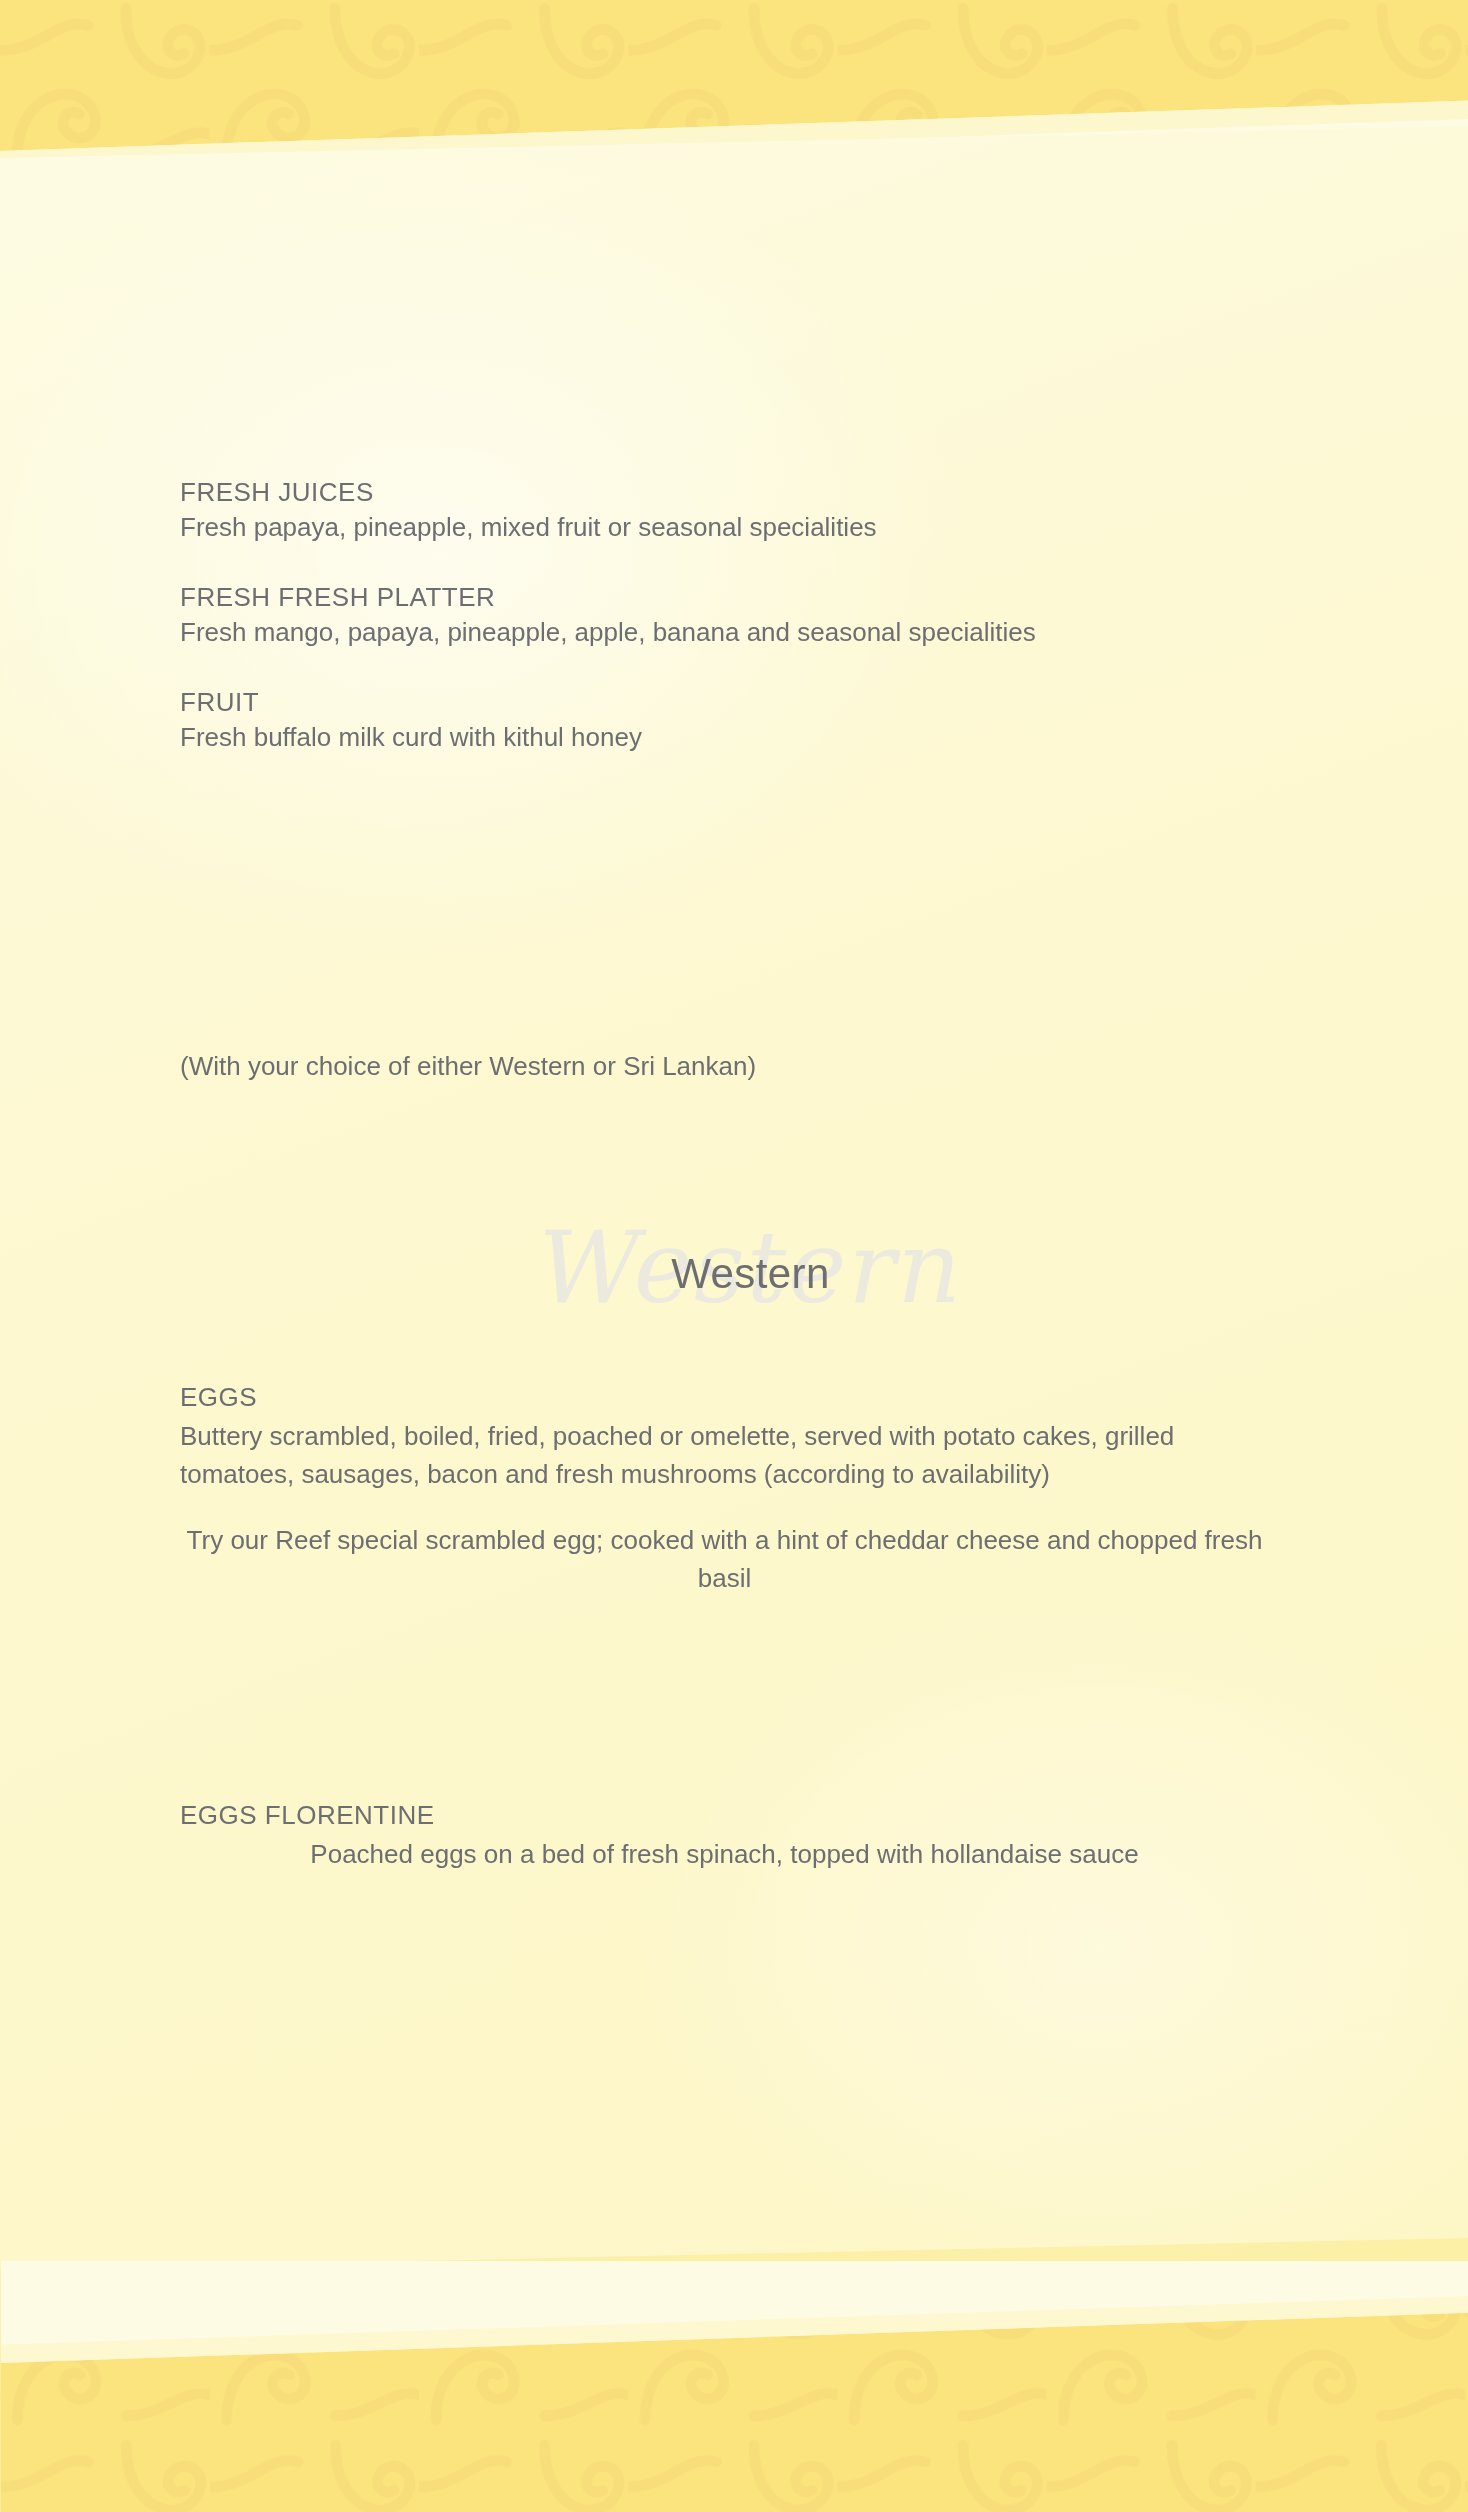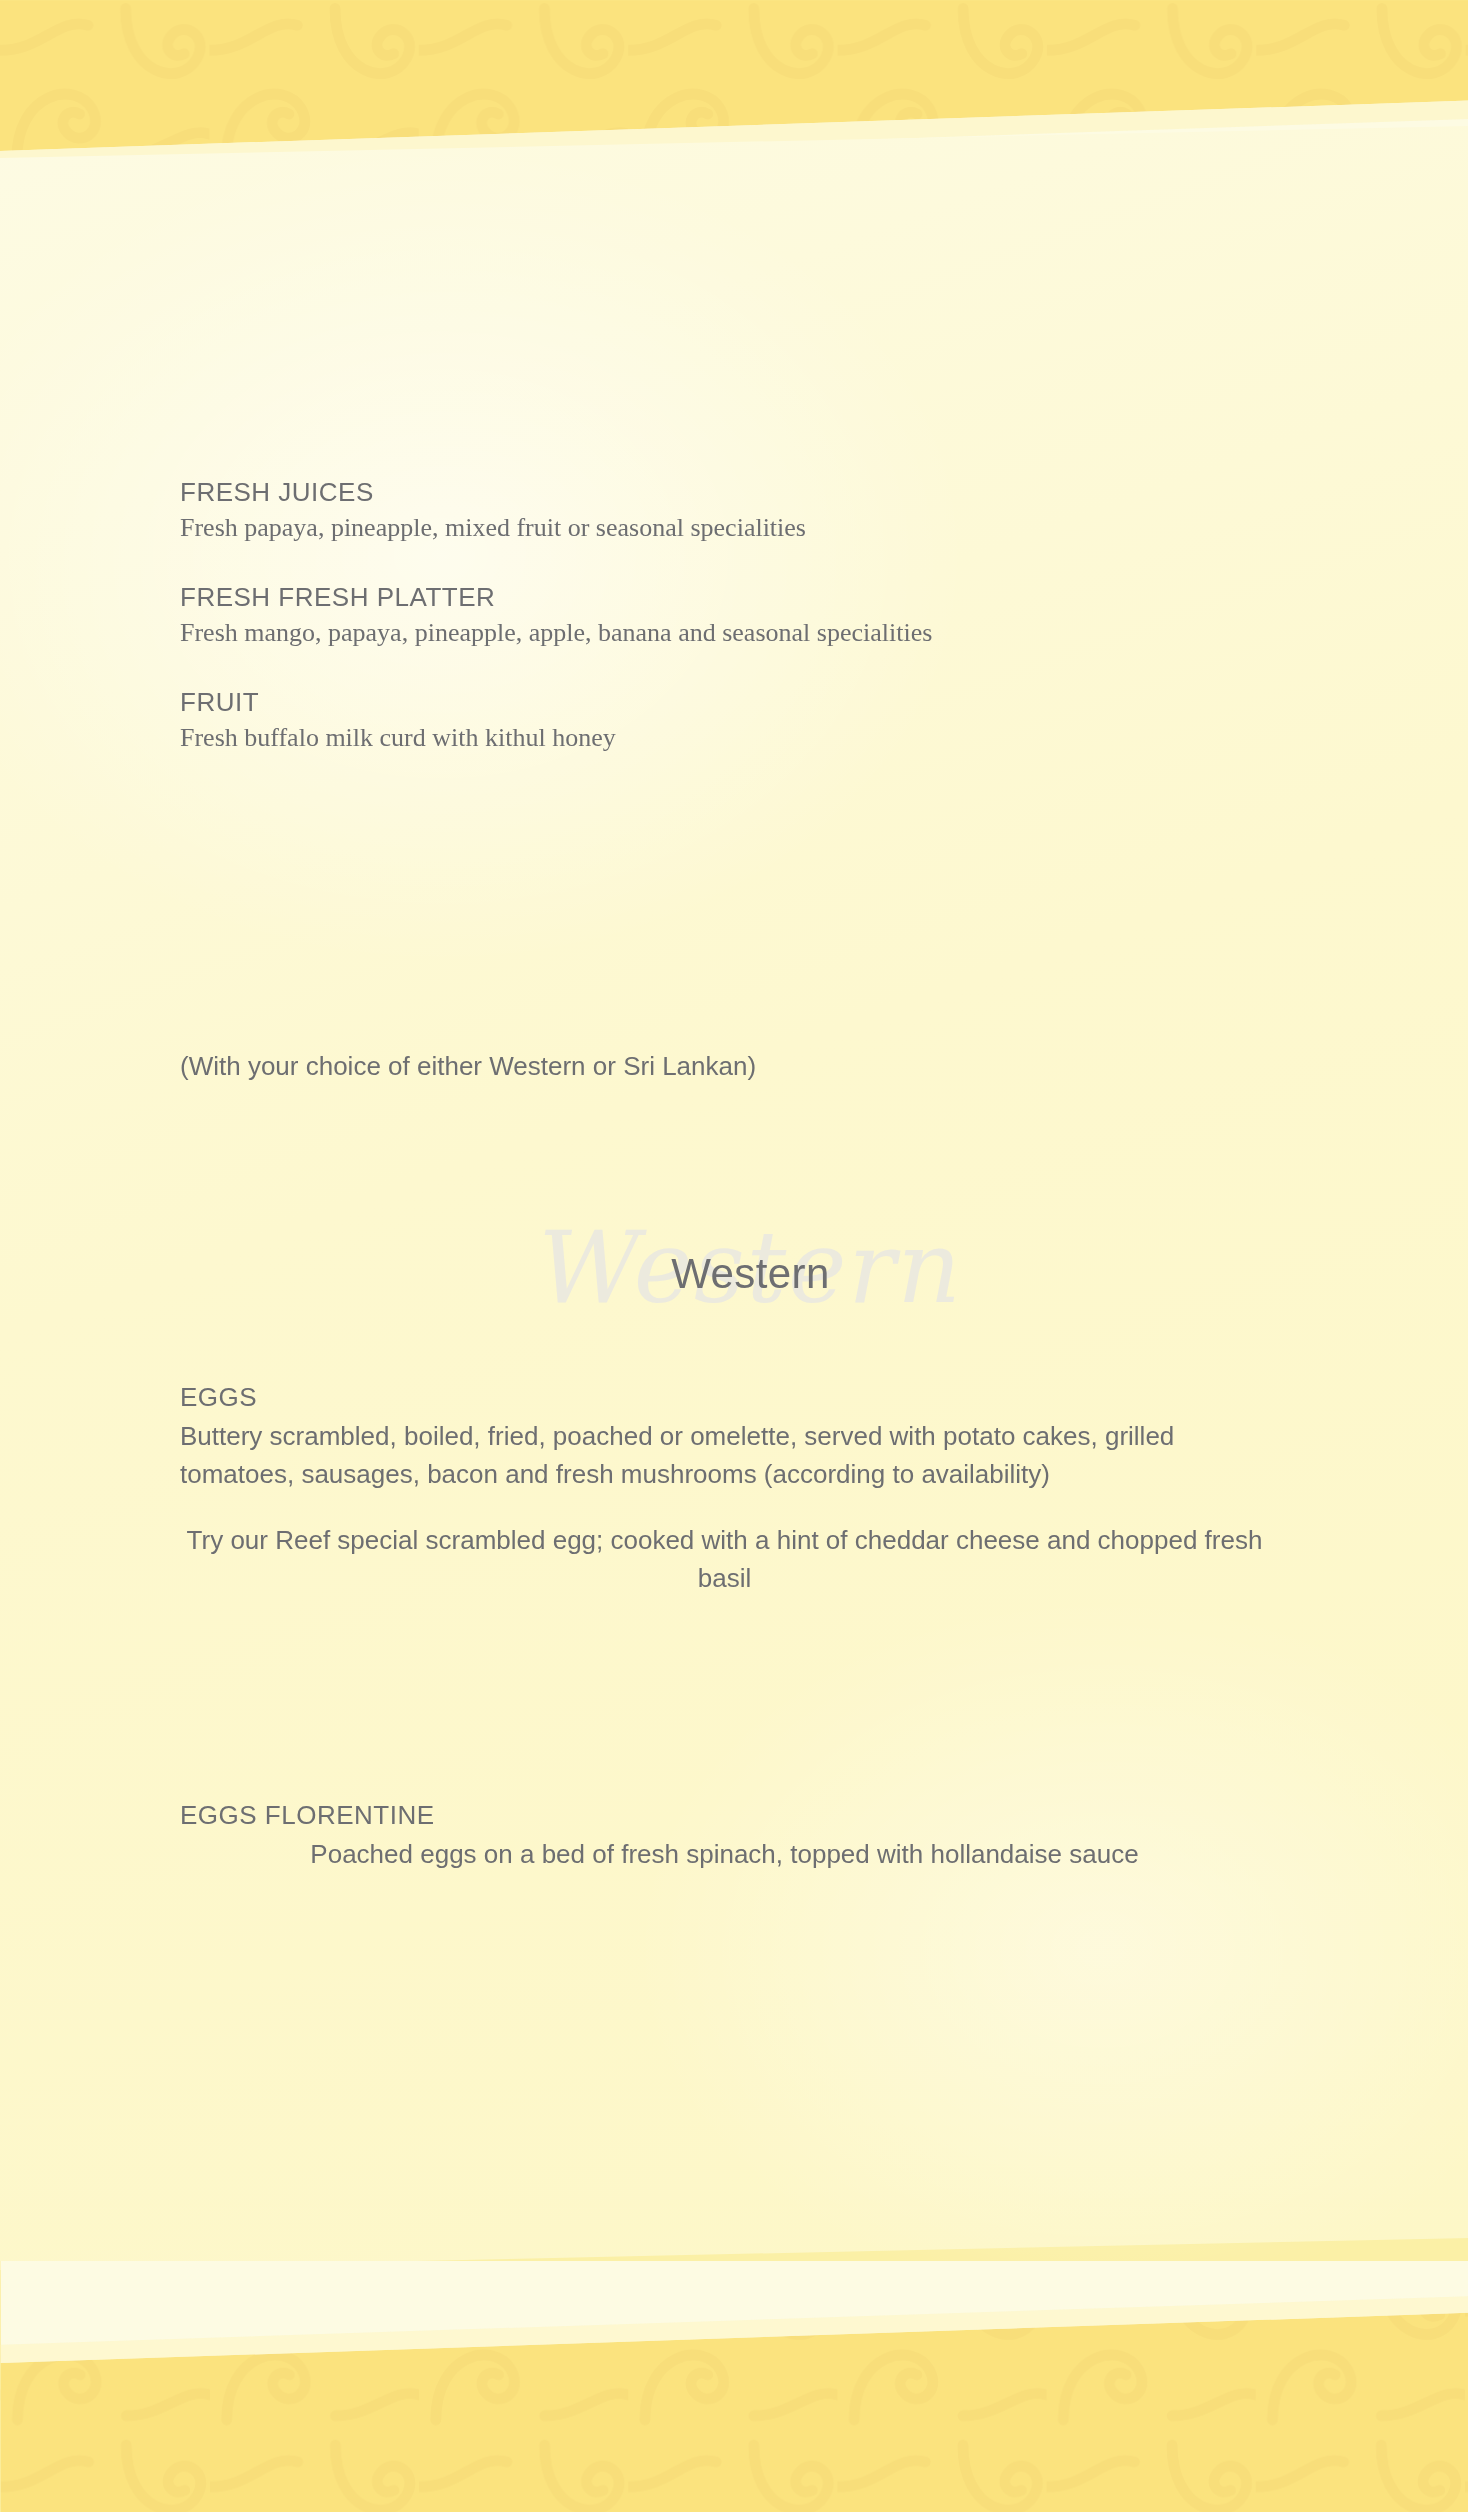--- a/index.html
+++ b/index.html
@@ -84,21 +84,20 @@
     line-height: 1.2;
   }
 
   .item-desc {
     font-size: 26px;
     color: #6d6e71;
     font-weight: 300;
     margin: 0;
     line-height: 1.28;
     max-width: 1097px;
-    font-family: Liberation Serif, serif;
   }
 
   .choice-note {
     position: absolute;
     left: 180px;
     top: 1051px;
     width: 1122px;
     font-size: 26px;
     color: #6d6e71;
     font-weight: 300;

